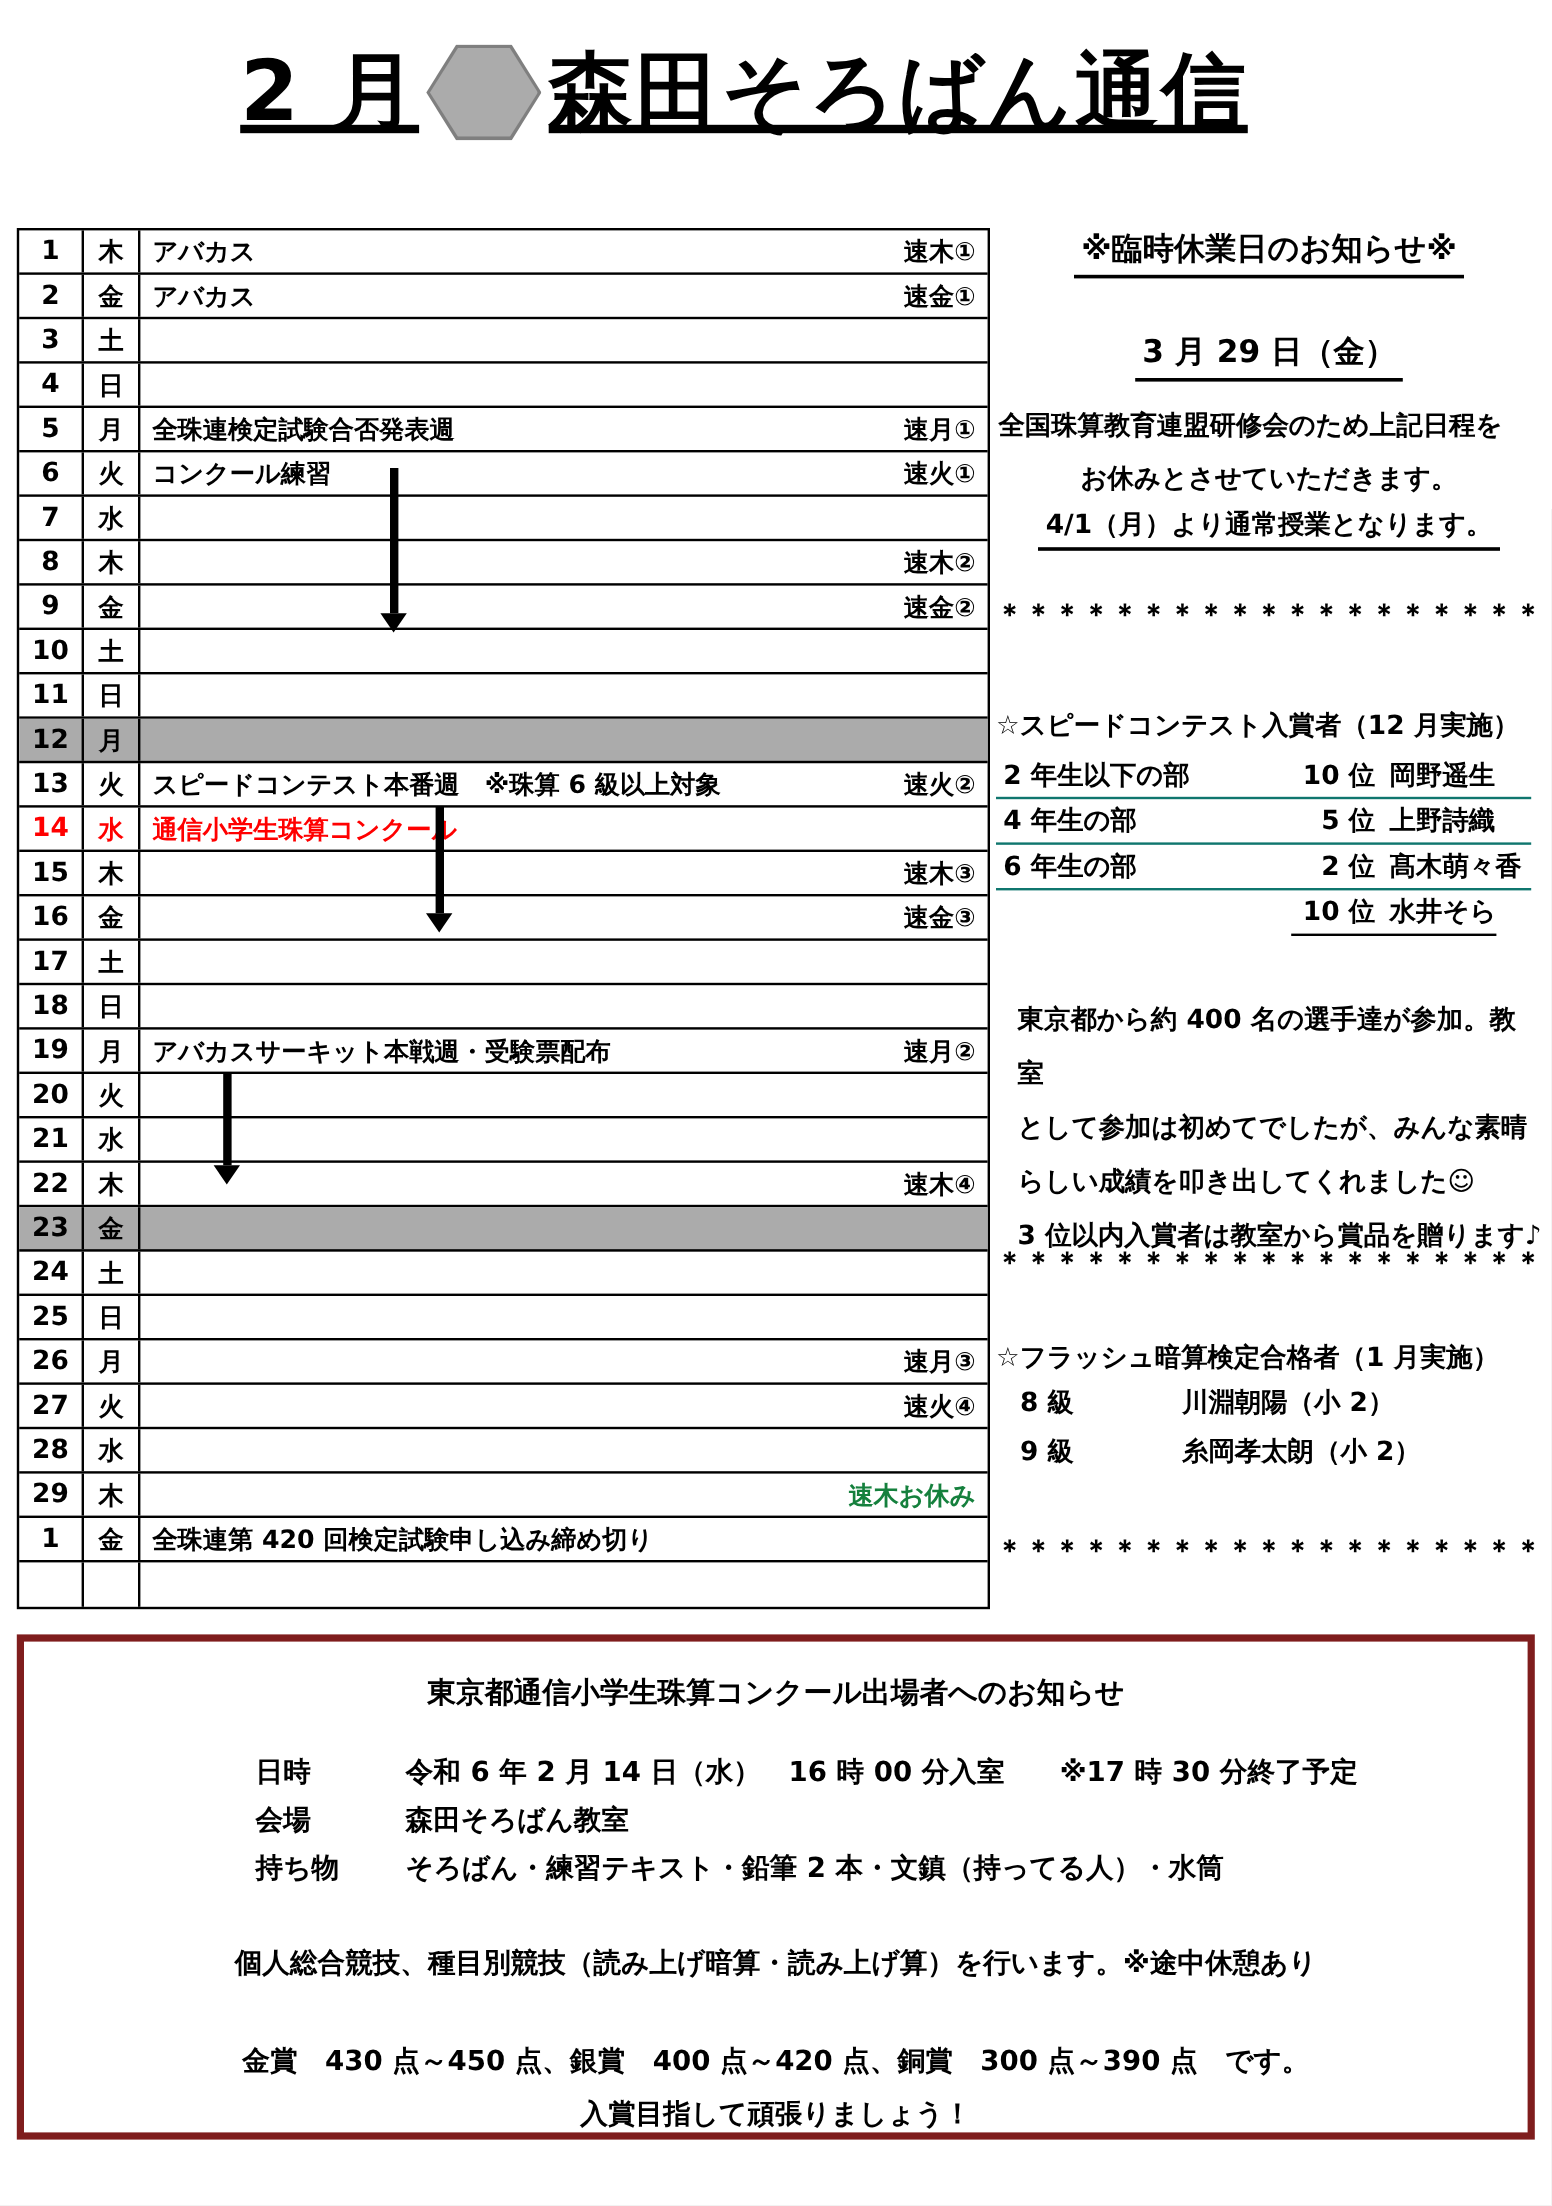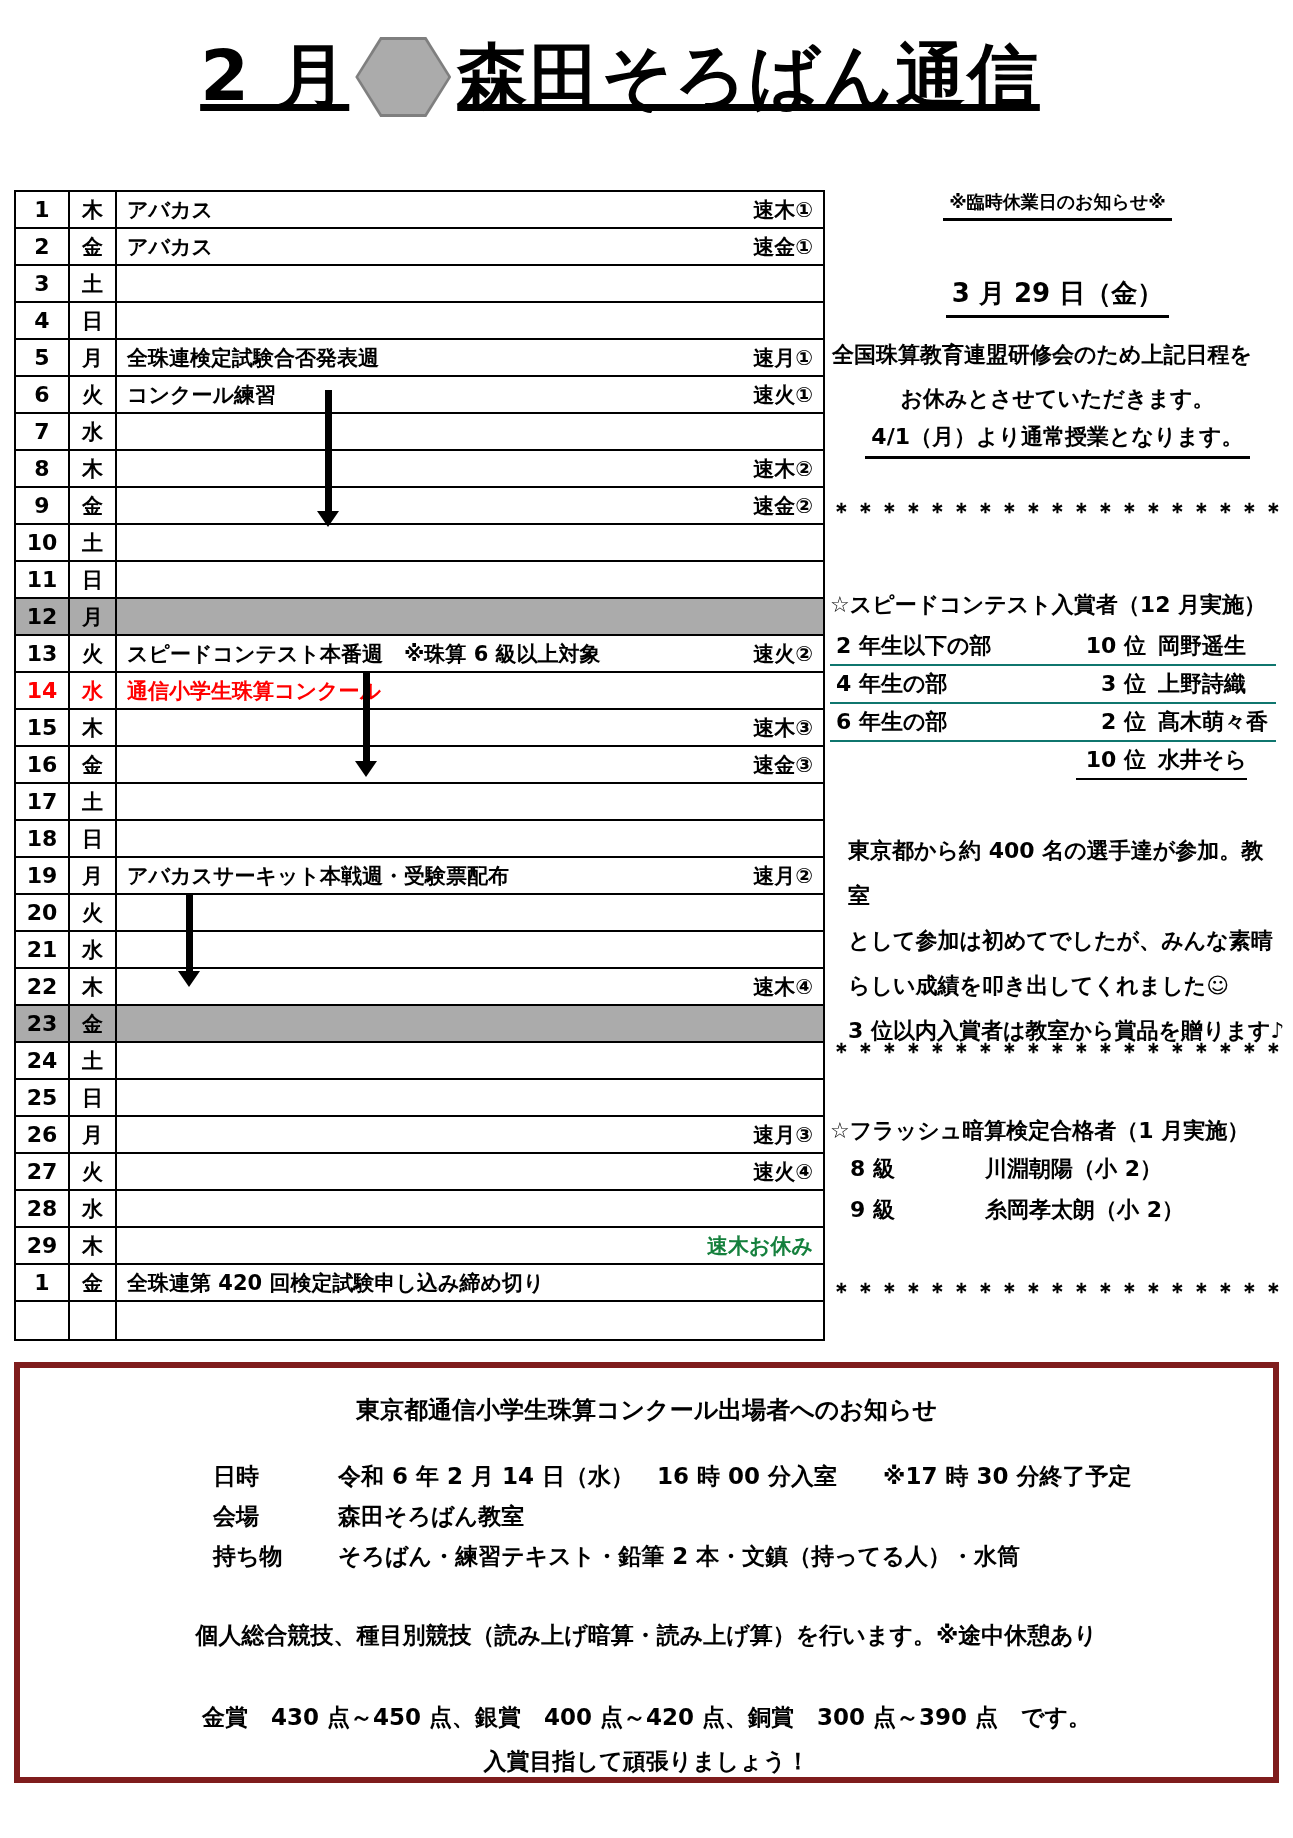--- a/index.html
+++ b/index.html
@@ -37,21 +37,21 @@
   .arrow .head { width:0; height:0; border-left:11px solid transparent; border-right:11px solid transparent; border-top:16px solid #000; }
   #arrow-a { left:317px; top:390px; height:137px; }
   #arrow-b { left:355px; top:672px; height:105px; }
   #arrow-c { left:178px; top:895px; height:92px; }
 
   
   .right-col { position:absolute; left:830px; top:190px; width:455px; height:1150px; font-size:22px; }
   .rc { position:absolute; left:0; width:100%; }
   .center { text-align:center; }
   .uline { border-bottom:3px solid #000; padding:0 6px 4px 6px; display:inline-block; }
-  #notice-heading { top:0; font-size:18px; }
+  #notice-heading { top:0; font-size:26px; }
   #notice-date { top:86px; font-size:26px; }
   #notice-p1 { top:150px; padding-left:2px; }
   #notice-p2 { top:194px; text-align:center; }
   #notice-p3 { top:232px; text-align:center; }
   .sep { text-align:center; font-size:23px; letter-spacing:1px; white-space:nowrap; }
   #sep1 { top:306px; }
   #speed-heading { top:400px; }
   .winners { position:absolute; top:438px; left:0; width:446px; }
   .winner-line { display:flex; align-items:center; height:38px; border-bottom:2px solid #0f766e; padding-left:6px; }
   .winner-line:last-child { border-bottom:none; }
@@ -405,21 +405,21 @@
           <span class="w-group">2 年生以下の部</span>
           <span class="w-rankname">
             <span class="w-rank">10 位</span>
             <span class="w-name">岡野遥生</span>
           </span>
         </div>
 
         <div class="winner-line">
           <span class="w-group">4 年生の部</span>
           <span class="w-rankname">
-            <span class="w-rank">3 位</span>
+            <span class="w-rank">5 位</span>
             <span class="w-name">上野詩織</span>
           </span>
         </div>
 
         <div class="winner-line">
           <span class="w-group">6 年生の部</span>
           <span class="w-rankname">
             <span class="w-rank">2 位</span>
             <span class="w-name">髙木萌々香</span>
           </span>

